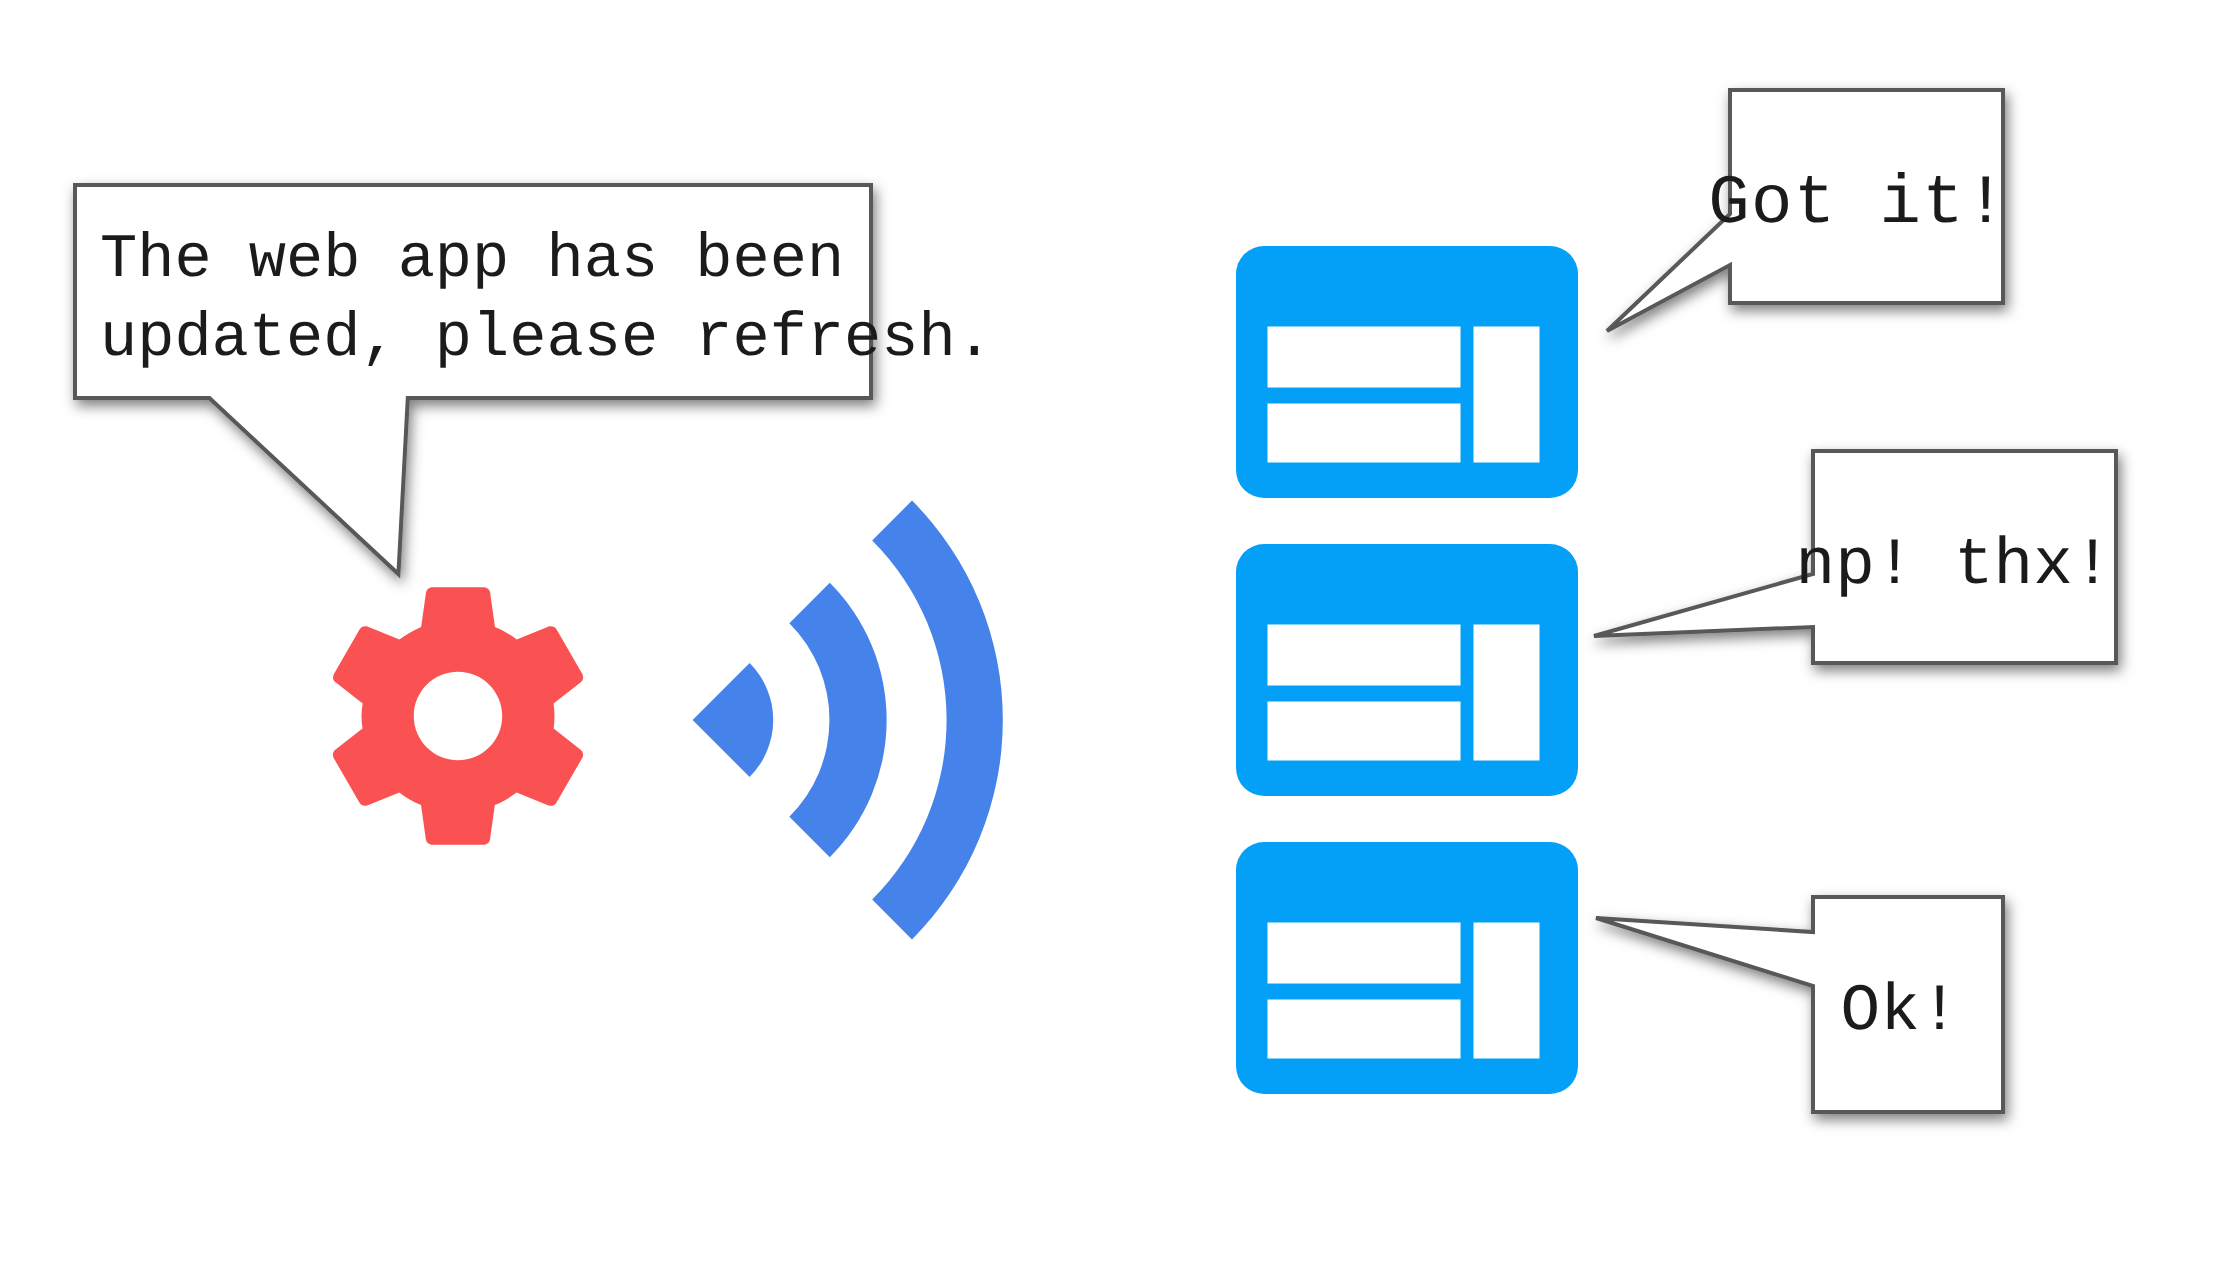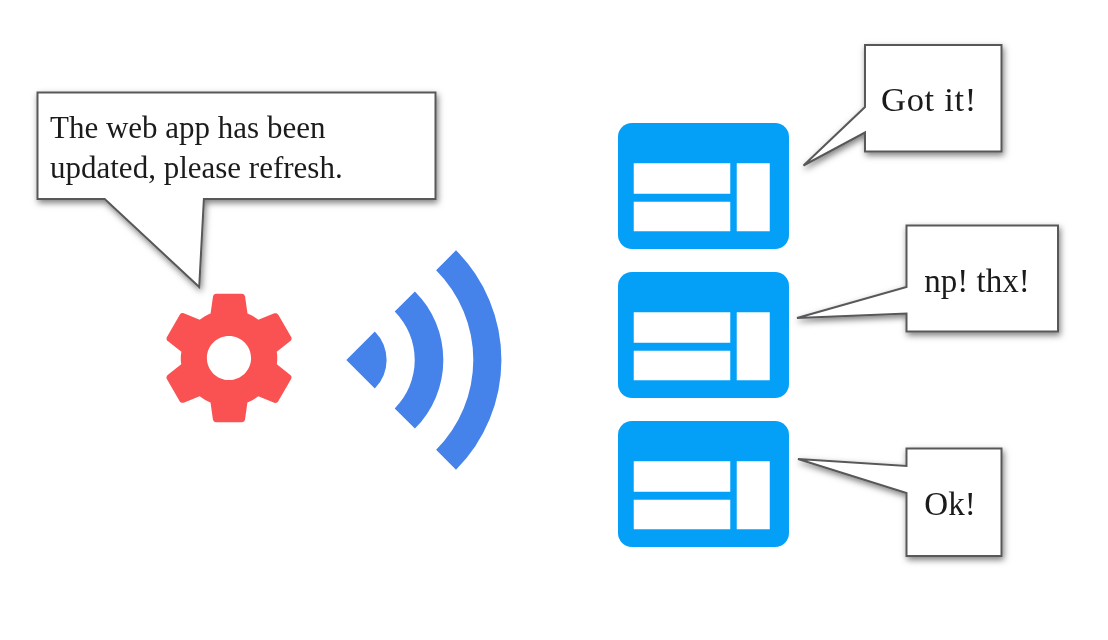--- a/index.html
+++ b/index.html
@@ -1,17 +1,17 @@
 <!DOCTYPE html>
 <html><head>
 <meta charset="utf-8">
 <style>
   html,body{margin:0;padding:0;background:#ffffff;}
   .page{position:relative;width:1108px;height:640px;overflow:hidden;background:#fff;
-        font-family:Liberation Serif, serif;}
+        font-family:Liberation Mono, monospace;}
   svg{position:absolute;left:0;top:0;}
 </style>
 </head>
 <body>
 <div class="page">
 <svg width="1108" height="640" viewBox="0 0 1108 640" xmlns="http://www.w3.org/2000/svg">
   <defs>
     <filter id="sh" x="-20%" y="-20%" width="140%" height="140%">
       <feDropShadow dx="1.5" dy="3" stdDeviation="3.2" flood-color="#000" flood-opacity="0.5"></feDropShadow>
     </filter>

